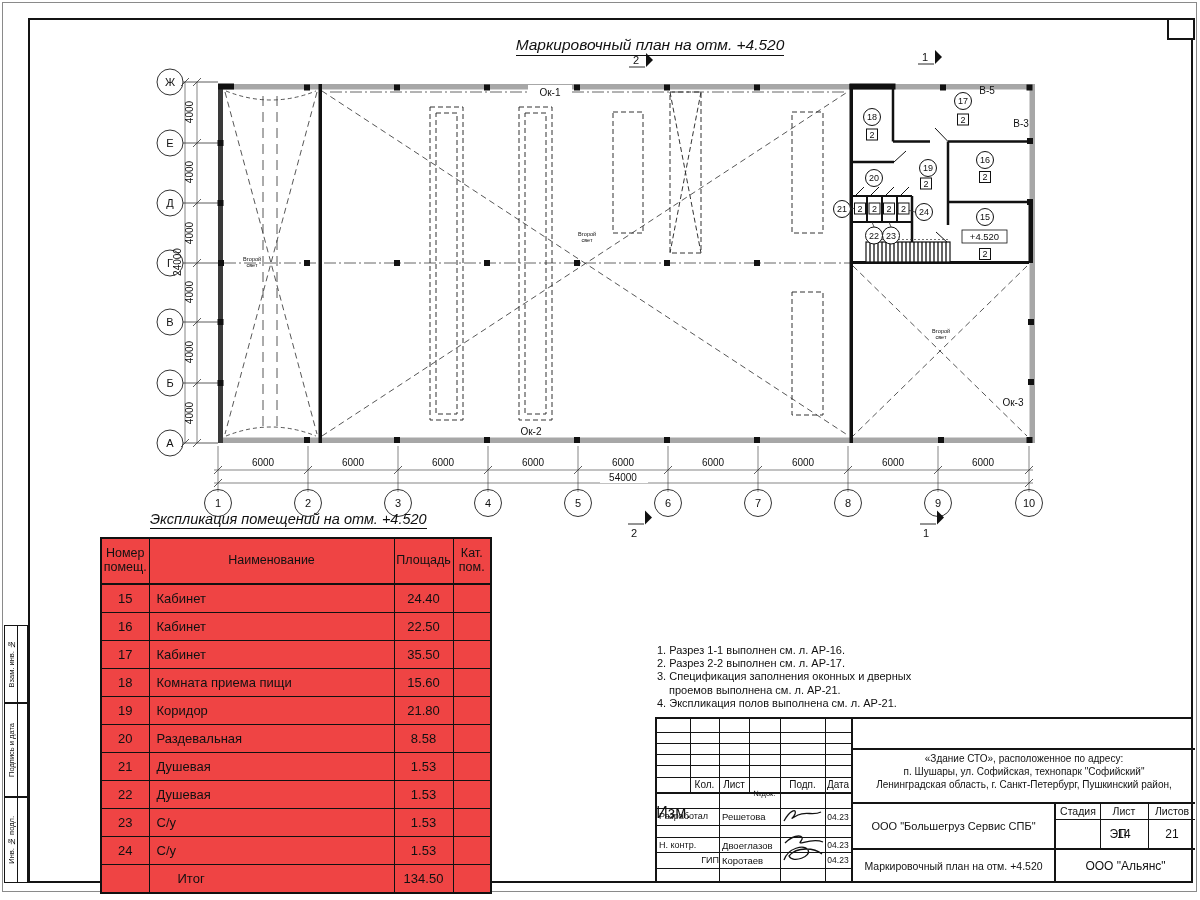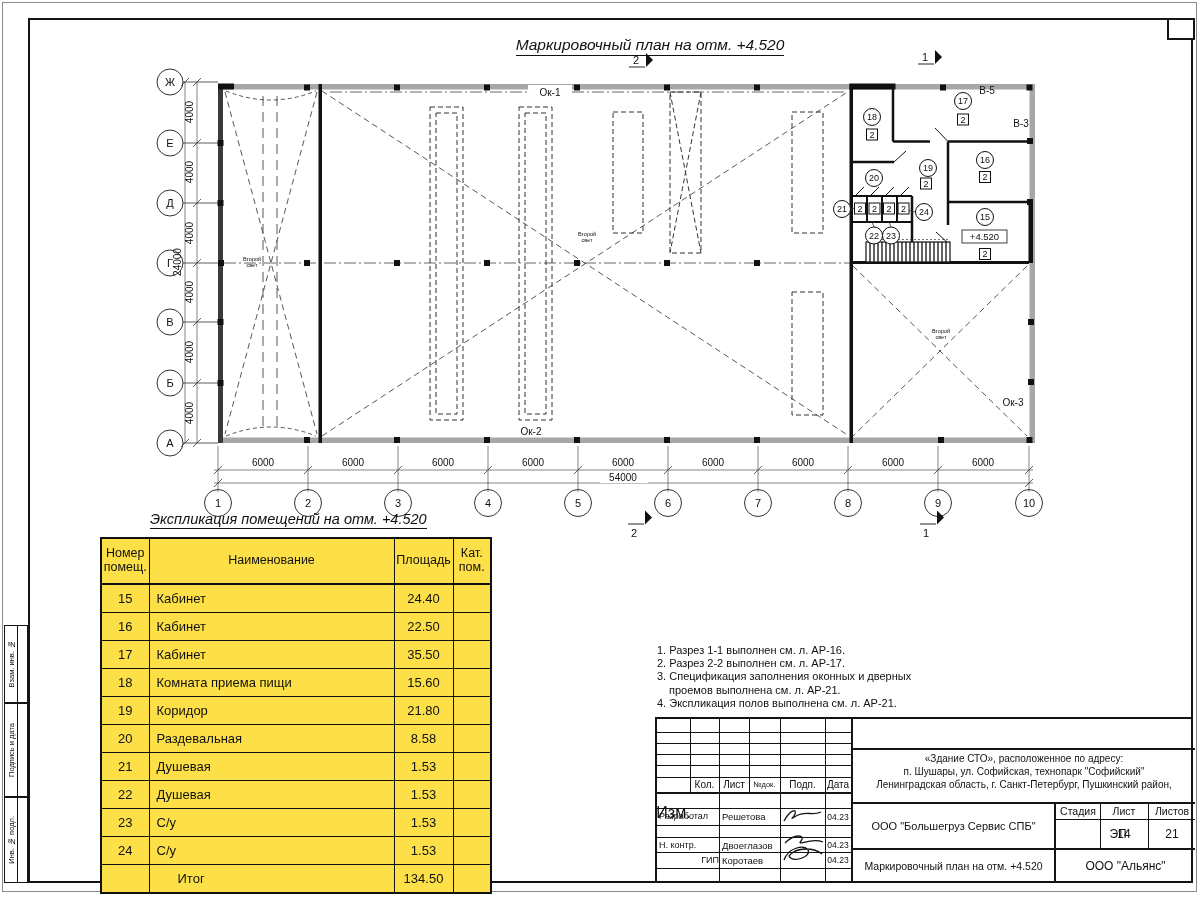--- a/index.html
+++ b/index.html
@@ -12,21 +12,21 @@
   
   .mbox{left:4px;width:24px;border:1.5px solid #141414;display:flex;}
   .mbox .lbl{width:12px;border-right:1px solid #141414;display:flex;align-items:center;justify-content:center;}
   .mbox .lbl span{writing-mode:vertical-rl;transform:rotate(180deg);font-size:7.5px;white-space:nowrap;}
   
   .plan-title{left:470px;top:36px;width:360px;text-align:center;font-style:italic;font-size:15.5px;}
   .plan-title span{display:inline-block;border-bottom:1px solid #111;padding-bottom:1px;}
   .sched-title{left:150px;top:511px;font-style:italic;font-size:14.5px;}
   .sched-title span{display:inline-block;border-bottom:1px solid #111;padding-bottom:1px;}
   
-  table.sched{position:absolute;left:100px;top:537px;border-collapse:collapse;background:#fde047;
+  table.sched{position:absolute;left:100px;top:537px;border-collapse:collapse;background:#ef4444;
               border:2px solid #111;font-size:13px;table-layout:fixed;}
   table.sched th,table.sched td{border:1px solid #111;padding:0;font-weight:normal;overflow:hidden;}
   table.sched thead th{border-bottom:2px solid #111;height:44px;font-size:12.5px;line-height:1.1;}
   table.sched tbody td{height:27px;}
   table.sched td.c,table.sched th{text-align:center;}
   table.sched td.l{text-align:left;padding-left:7px;}
   table.sched td.tot{text-align:left;padding-left:28px;}
   
   .notes{left:657px;top:644px;font-size:11px;line-height:13.2px;white-space:nowrap;}
   .notes .indent{padding-left:12px;}
@@ -459,21 +459,21 @@
     <div class="ln" style="left:0;top:149px;width:194px;height:1px;"></div>
 
     <div class="ln" style="left:194px;top:29px;width:344px;height:2px;"></div>
     <div class="ln" style="left:194px;top:83px;width:344px;height:2px;"></div>
     <div class="ln" style="left:194px;top:129px;width:344px;height:2px;"></div>
     <div class="ln" style="left:397px;top:100px;width:141px;height:1px;"></div>
 
     <div class="txt ctr" style="left:0;top:58px;width:33px;height:15px;font-size:16px;margin-top:28px;">Изм.</div>
     <div class="txt ctr" style="left:33px;top:58px;width:29px;height:15px;font-size:10px;">Кол.</div>
     <div class="txt ctr" style="left:62px;top:58px;width:30px;height:15px;font-size:10px;">Лист</div>
-    <div class="txt ctr" style="left:92px;top:58px;width:31px;height:15px;font-size:7.5px;">№док.</div>
+    <div class="txt ctr" style="left:92px;top:58px;width:31px;height:32px;font-size:7.5px;">№док.</div>
     <div class="txt ctr" style="left:123px;top:58px;width:45px;height:15px;font-size:10px;">Подп.</div>
     <div class="txt ctr" style="left:168px;top:58px;width:26px;height:15px;font-size:10px;">Дата</div>
 
     <div class="txt" style="left:2px;top:92px;width:60px;font-size:9px;">Разработал</div>
     <div class="txt" style="left:65px;top:92px;width:57px;font-size:9.5px;">Решетова</div>
     <div class="txt ctr" style="left:168px;top:89px;width:26px;height:17px;font-size:8.5px;">04.23</div>
     <div class="txt" style="left:2px;top:121px;width:60px;font-size:9px;">Н. контр.</div>
     <div class="txt" style="left:65px;top:121px;width:57px;font-size:9.5px;">Двоеглазов</div>
     <div class="txt ctr" style="left:168px;top:118px;width:26px;height:15px;font-size:8.5px;">04.23</div>
     <div class="txt" style="left:2px;top:136px;width:60px;font-size:9px;text-align:right;">ГИП</div>

